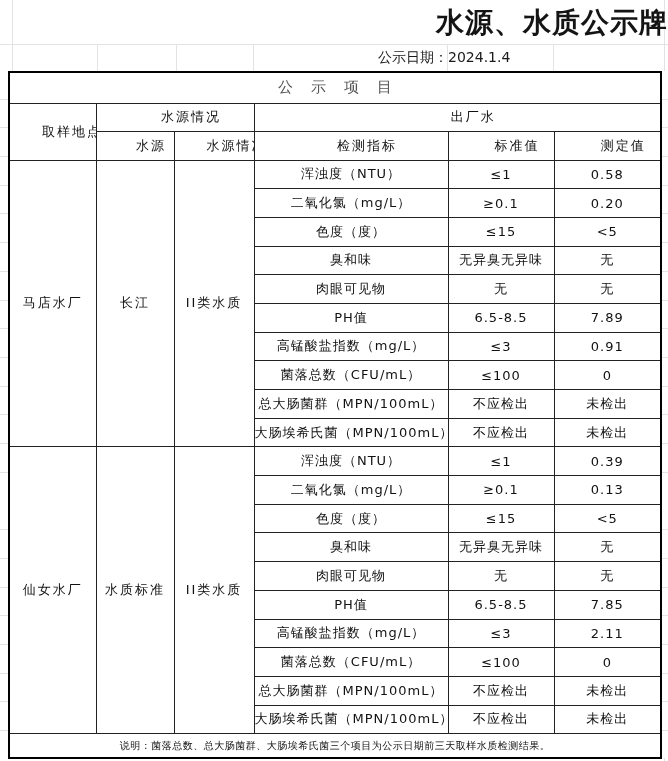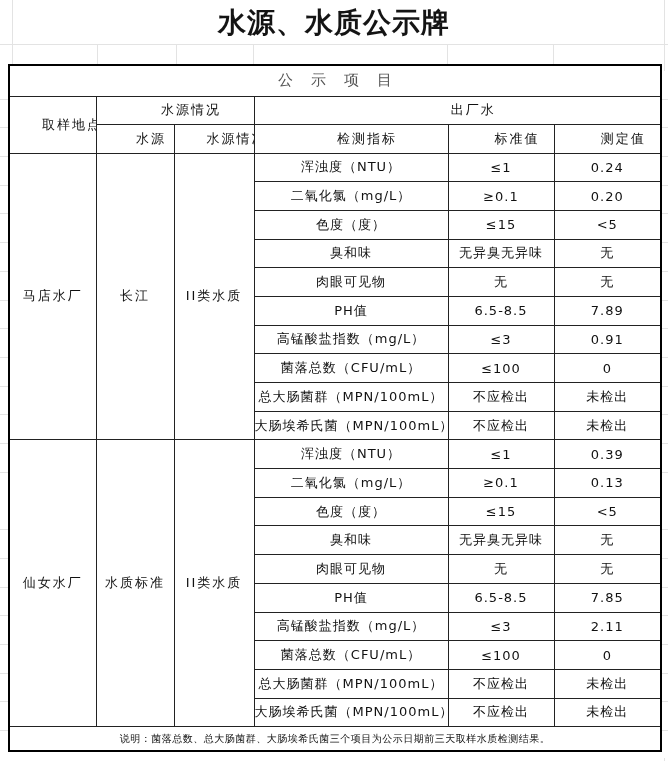--- a/index.html
+++ b/index.html
@@ -7,29 +7,29 @@
     position:relative;width:668px;height:761px;background:#ffffff;
     font-family:"DejaVu Sans",sans-serif;color:#111;overflow:hidden;
   }
   
   .gline{position:absolute;background:#e3e3e3;}
   .gstrip{
     position:absolute;width:8px;
     background:repeating-linear-gradient(to bottom,#ffffff 0 27.7px,#e3e3e3 27.7px 28.7px);
   }
   .title{
-    position:absolute;top:4px;left:0;width:100%;text-align:center;
+    position:absolute;top:4px;left:0;width:100%;text-align:right;
     font-family:"DejaVu Serif",serif;font-weight:bold;font-size:28px;
     color:#141414;letter-spacing:1px;
   }
   .pub-date{
     position:absolute;top:49px;left:378px;font-size:14px;color:#1a1a1a;
   }
   table.notice{
-    position:absolute;top:64px;left:8px;width:652px;height:687px;
+    position:absolute;top:71px;left:8px;width:652px;height:687px;
     border-collapse:collapse;table-layout:fixed;
     border:2px solid #000;background:#fff;
   }
   td{
     border:1px solid #222;text-align:center;vertical-align:middle;
     font-size:13px;padding:0;letter-spacing:1px;overflow:hidden;white-space:nowrap;
   }
   tr.sec{height:31px;}
   tr.sec td{color:#555;font-size:15px;letter-spacing:18px;text-indent:18px;}
   tr.h1{height:28px;}
@@ -50,20 +50,21 @@
   <div class="gline" style="left:97px;top:44px;width:1px;height:27px;"></div>
   <div class="gline" style="left:176px;top:44px;width:1px;height:27px;"></div>
   <div class="gline" style="left:253px;top:44px;width:1px;height:27px;"></div>
   <div class="gline" style="left:447px;top:44px;width:1px;height:27px;"></div>
   <div class="gline" style="left:553px;top:44px;width:1px;height:27px;"></div>
   <div class="gline" style="left:664px;top:0;width:1px;height:761px;"></div>
   <div class="gstrip" style="left:0;top:71px;height:687px;"></div>
   <div class="gstrip" style="left:660px;top:71px;height:687px;"></div>
 
   <div class="title">水源、水质公示牌</div>
+  <div class="pub-date">公示日期：2024.1.4</div>
 
   <table class="notice">
     <colgroup>
       <col style="width:87px">
         <col style="width:78px">
         <col style="width:80px">
       <col style="width:194px">
         <col style="width:106px">
         <col style="width:107px">
     </colgroup>
@@ -83,21 +84,21 @@
         <td>标准值</td>
         <td>测定值</td>
       </tr>
 
       <tr class="d">
         <td class="c1" rowspan="10">马店水厂</td>
         <td class="c2" rowspan="10">长江</td>
         <td class="c3" rowspan="10">II类水质</td>
         <td>浑浊度（NTU）</td>
         <td>≤1</td>
-        <td>0.24</td>
+        <td>0.58</td>
       </tr>
       <tr class="d">
         <td>二氧化氯（mg/L）</td>
         <td>≥0.1</td>
         <td>0.20</td>
       </tr>
       <tr class="d">
         <td>色度（度）</td>
         <td>≤15</td>
         <td>&lt;5</td>

